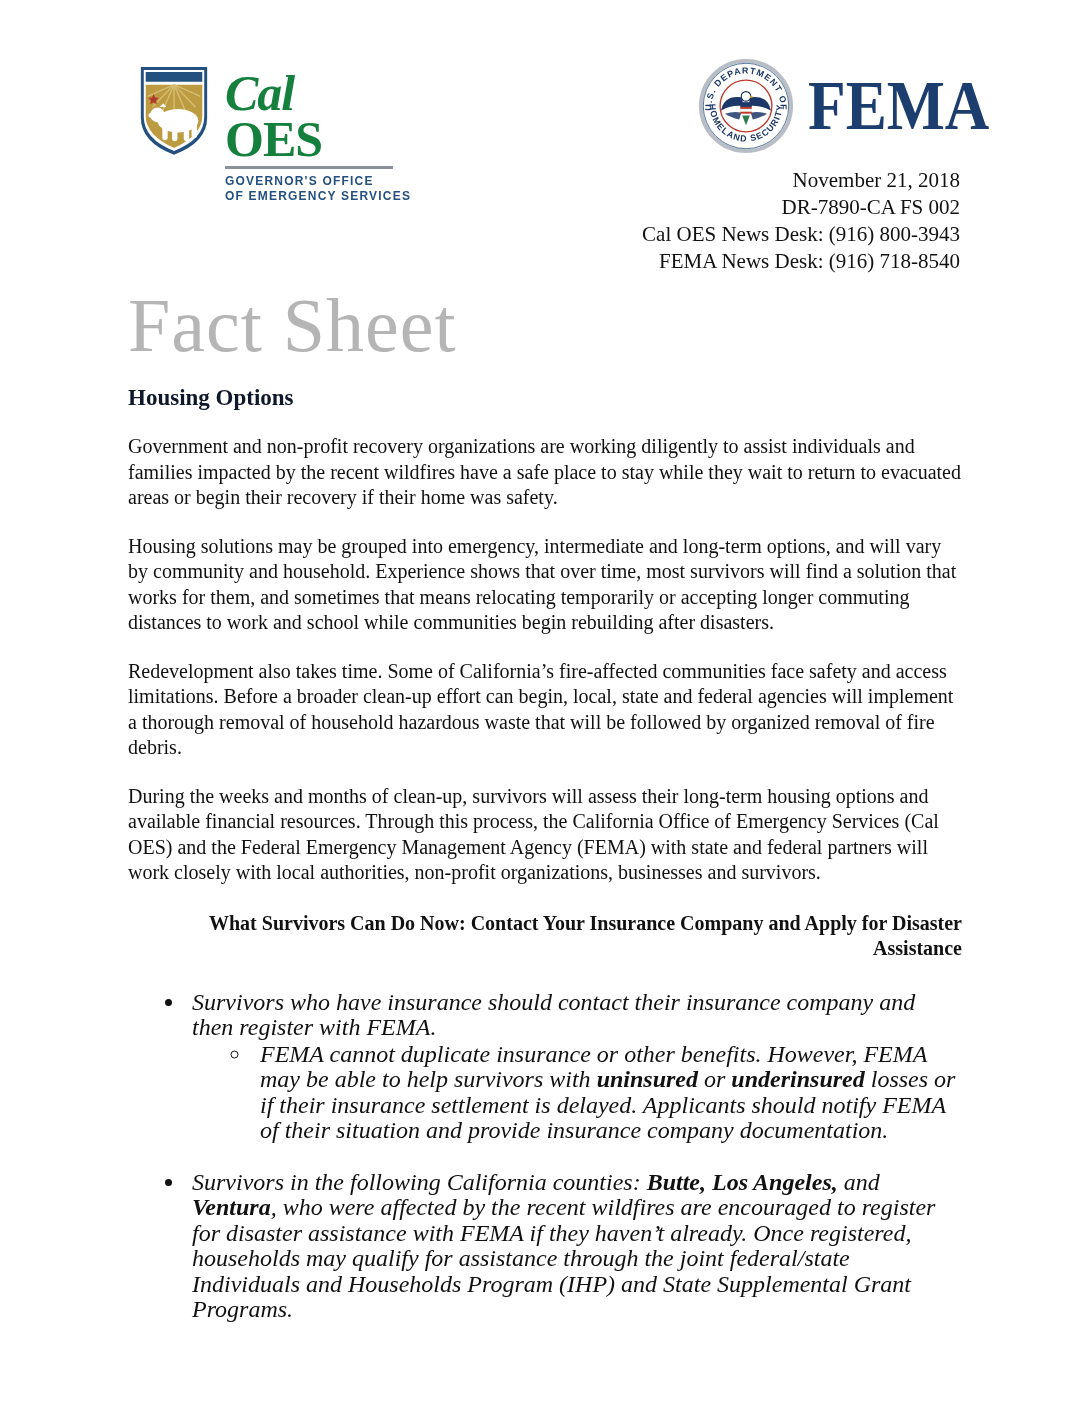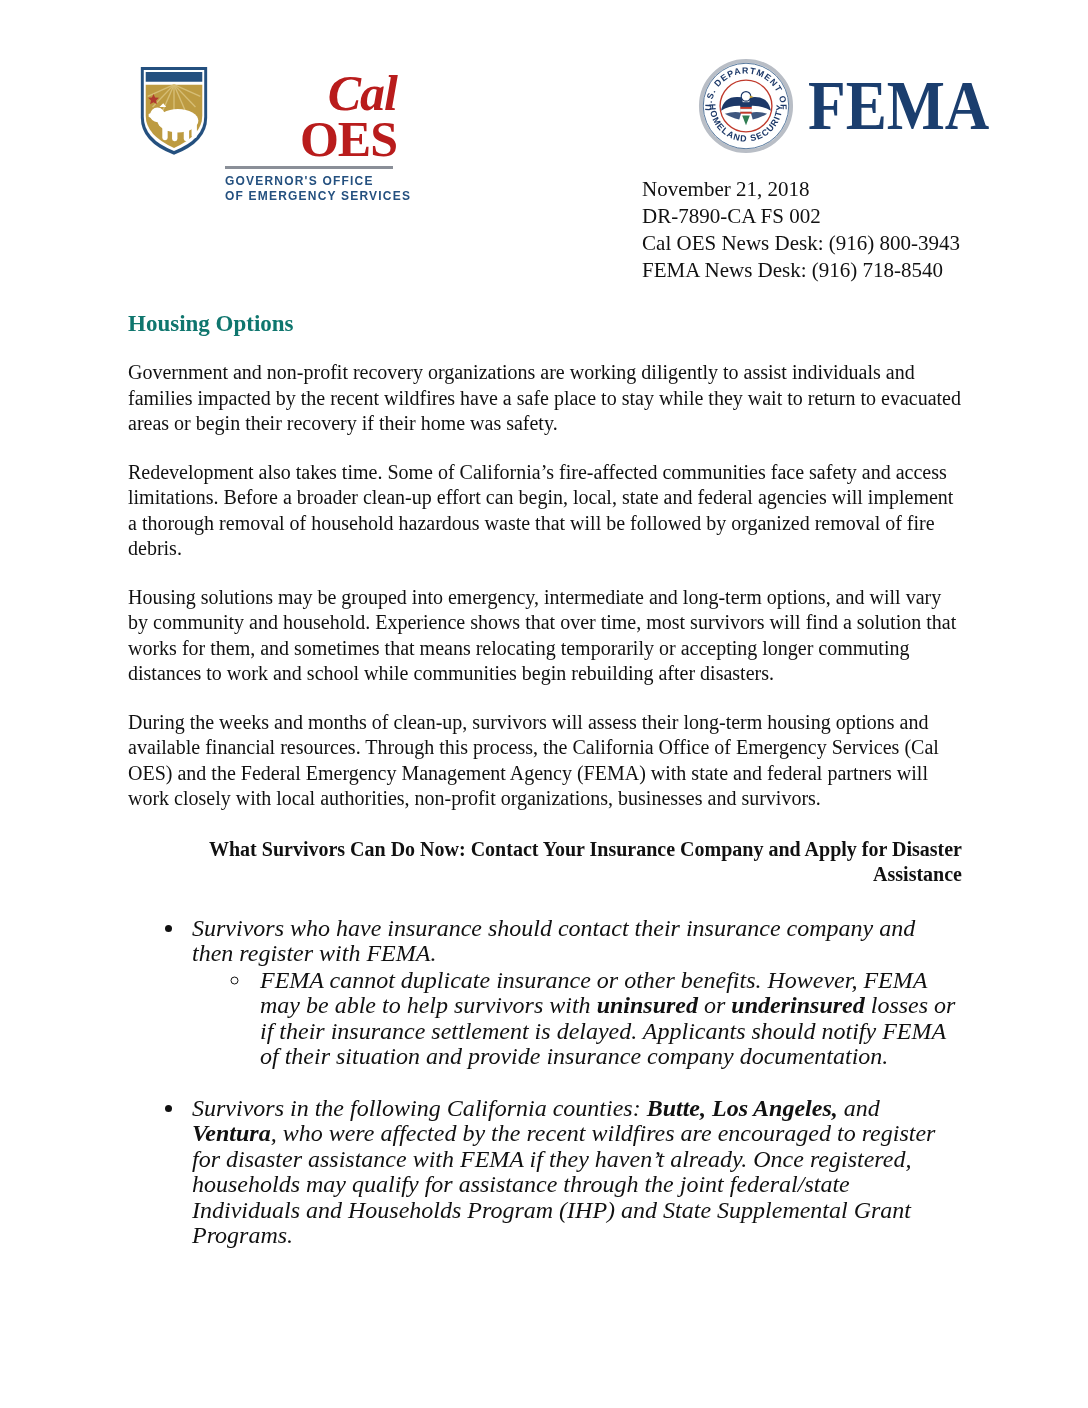--- a/index.html
+++ b/index.html
@@ -14,21 +14,21 @@
     overflow: hidden;
   }
 
   
   .caloes-logo { position: absolute; left: 135px; top: 62px; display: flex; align-items: flex-start; }
   .caloes-shield { width: 78px; height: 96px; }
   .caloes-textblock { margin-left: 12px; margin-top: 8px; width: 172px; }
   .caloes-wordmark {
     font-family: "Liberation Serif", serif;
     font-weight: bold; font-size: 50px; line-height: 46px;
-    color: #b91c1c; letter-spacing: -1px; text-align: right;
+    color: #15803d; letter-spacing: -1px;
   }
   .caloes-wordmark .cal { font-style: italic; }
   .caloes-rule { height: 3px; background: #8a8f98; margin: 4px 0 5px 0; width: 168px; }
   .caloes-sub {
     font-family: "Liberation Sans", sans-serif;
     font-weight: bold; font-size: 12px; line-height: 15px;
     color: #24507f; letter-spacing: 1.2px; white-space: nowrap;
   }
 
   .fema-logo { position: absolute; left: 698px; top: 56px; display: flex; align-items: center; }
@@ -36,31 +36,31 @@
   .fema-wordmark {
     font-family: "Liberation Serif", serif;
     font-weight: bold; font-size: 70px; color: #1b3e6e;
     transform: scaleX(0.88); transform-origin: left center;
     margin-left: 14px; letter-spacing: 0px; line-height: 1;
   }
   .seal-arc-text { font-family: "Liberation Sans", sans-serif; font-weight: bold; fill: #1c3868; font-size: 9.2px; letter-spacing: 1.1px; }
 
   
   .meta {
-    position: absolute; top: 176px; right: 128px;
-    text-align: left; font-size: 21px; line-height: 27px; color: #111;
+    position: absolute; top: 167px; right: 128px;
+    text-align: right; font-size: 21px; line-height: 27px; color: #111;
   }
 
   
   .content { position: absolute; left: 128px; top: 288px; width: 834px; }
   .doc-title {
     font-size: 76px; font-weight: normal; color: #b5b5b5;
     margin: 0; line-height: 74px; letter-spacing: 1px;
   }
-  .section-heading { font-size: 23px; font-weight: bold; color: #0f766e; margin: 23px 0 0 0; line-height: 26px; }
+  .section-heading { font-size: 23px; font-weight: bold; color: #0f172a; margin: 23px 0 0 0; line-height: 26px; }
   .content p { font-size: 20px; line-height: 25.5px; margin: 23px 0 0 0; }
   .sub-heading { font-size: 20px; font-weight: bold; margin: 25px 0 0 0; line-height: 25.5px; text-align: right; }
 
   ul.bullets { list-style: disc outside; margin: 28px 0 0 0; padding-left: 58px; font-size: 24px; line-height: 25.5px; font-style: italic; }
   ul.bullets > li { padding-left: 6px; }
   ul.bullets > li + li { margin-top: 26px; }
   ul.sub-bullets { list-style: circle outside; margin: 1px 0 0 0; padding-left: 60px; }
   ul.sub-bullets > li { padding-left: 8px; }
 </style>
 </head>
@@ -134,25 +134,26 @@
   </div>
 
   <div class="meta">
     <div>November 21, 2018</div>
     <div>DR-7890-CA FS 002</div>
     <div>Cal OES News Desk: (916) 800-3943</div>
     <div>FEMA News Desk: (916) 718-8540</div>
   </div>
 
   <div class="content">
+    <h1 class="doc-title">Fact Sheet</h1>
     <h2 class="section-heading">Housing Options</h2>
 
     <p>Government and non-profit recovery organizations are working diligently to assist individuals and families impacted by the recent wildfires have a safe place to stay while they wait to return to evacuated areas or begin their recovery if their home was safety.</p>
+    <p>Housing solutions may be grouped into emergency, intermediate and long-term options, and will vary by community and household. Experience shows that over time, most survivors will find a solution that works for them, and sometimes that means relocating temporarily or accepting longer commuting distances to work and school while communities begin rebuilding after disasters.</p>
     <p>Redevelopment also takes time. Some of California’s fire-affected communities face safety and access limitations. Before a broader clean-up effort can begin, local, state and federal agencies will implement a thorough removal of household hazardous waste that will be followed by organized removal of fire debris.</p>
-    <p>Housing solutions may be grouped into emergency, intermediate and long-term options, and will vary by community and household. Experience shows that over time, most survivors will find a solution that works for them, and sometimes that means relocating temporarily or accepting longer commuting distances to work and school while communities begin rebuilding after disasters.</p>
     <p>During the weeks and months of clean-up, survivors will assess their long-term housing options and available financial resources. Through this process, the California Office of Emergency Services (Cal OES) and the Federal Emergency Management Agency (FEMA) with state and federal partners will work closely with local authorities, non-profit organizations, businesses and survivors.</p>
 
     <h3 class="sub-heading">What Survivors Can Do Now: Contact Your Insurance Company and Apply for Disaster Assistance</h3>
 
     <ul class="bullets">
       <li>
         <span>Survivors who have insurance should contact their insurance company and then register with FEMA.</span>
         <ul class="sub-bullets">
           <li><span>FEMA cannot duplicate insurance or other benefits. However, FEMA may be able to help survivors with </span><b>uninsured</b><span> or </span><b>underinsured</b><span> losses or if their insurance settlement is delayed. Applicants should notify FEMA of their situation and provide insurance company documentation.</span></li>
         </ul>

